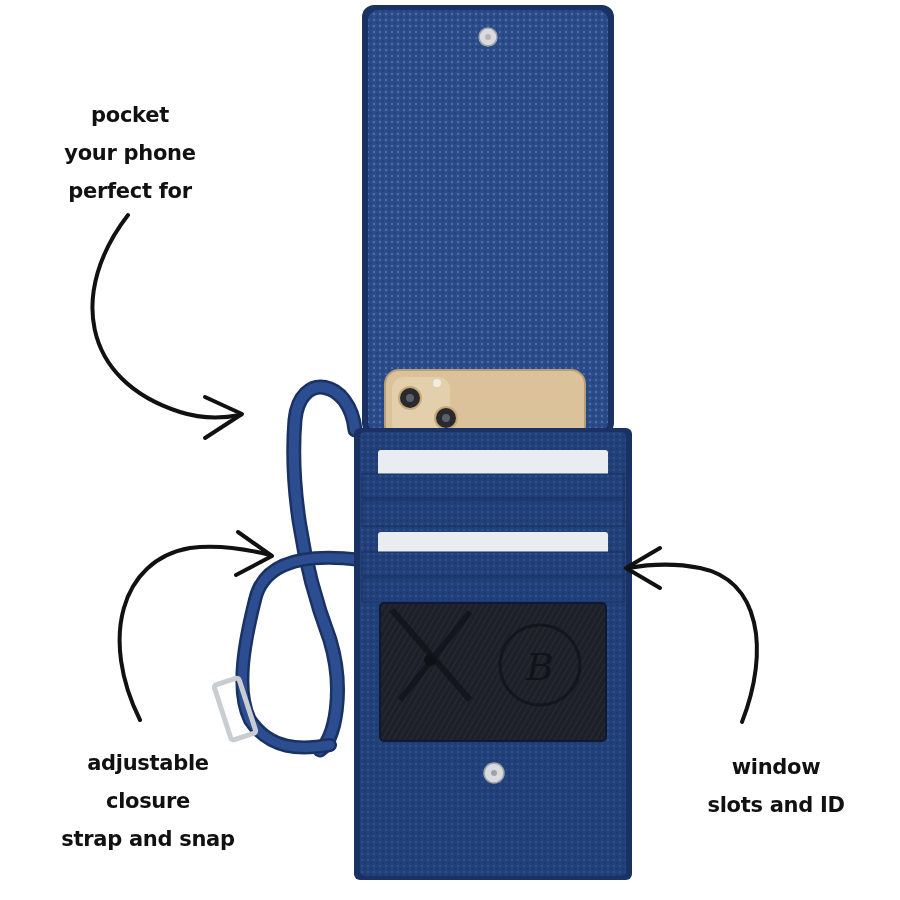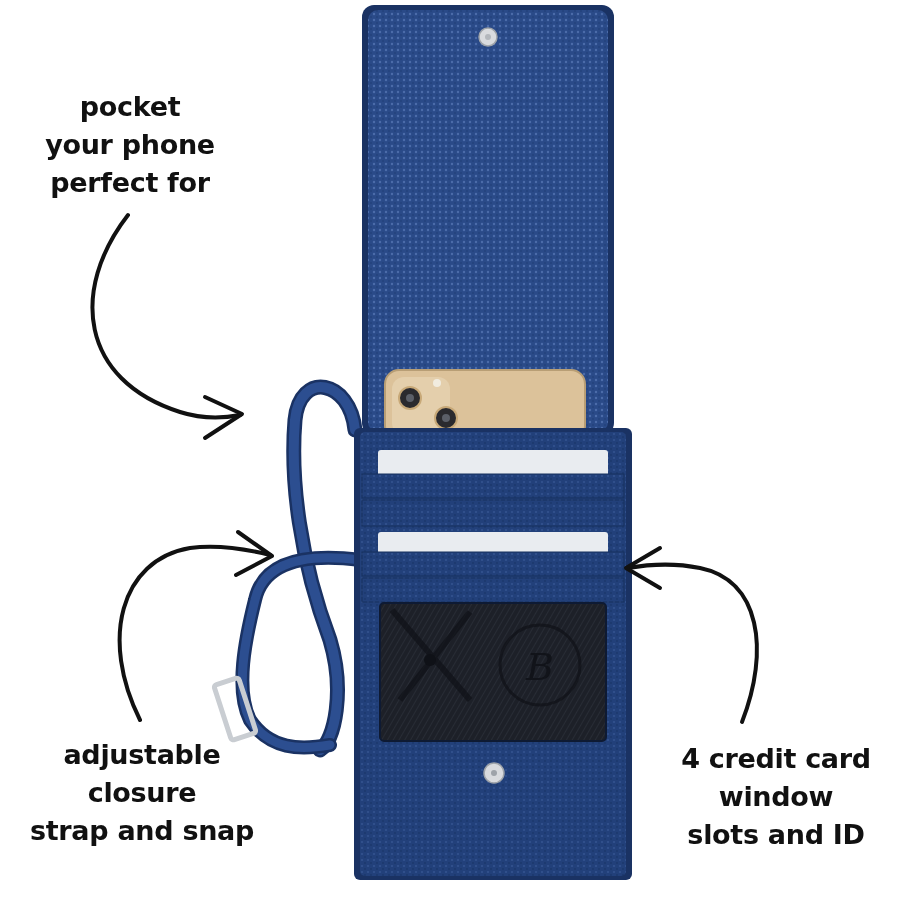--- a/index.html
+++ b/index.html
@@ -1,17 +1,17 @@
 <!DOCTYPE html>
 <html><head>
 <meta charset="utf-8">
 <style>
   html, body { margin:0; padding:0; background:#ffffff; }
   body { width:900px; height:900px; position:relative; overflow:hidden; font-family:"DejaVu Sans", sans-serif; }
-  .callout { position:absolute; text-align:center; font-weight:bold; color:#111; font-size:27px; line-height:38px; letter-spacing:-0.3px; }
+  .callout { position:absolute; text-align:center; font-weight:bold; color:#111; font-size:21px; line-height:38px; letter-spacing:-0.3px;margin-top:8px; }
   .callout span { display:block; }
   svg.overlay { position:absolute; left:0; top:0; }
 </style>
 </head>
 <body>
 
 <svg class="overlay" width="900" height="900" viewBox="0 0 900 900">
   <defs>
     <pattern id="pebble" width="6" height="6" patternUnits="userSpaceOnUse">
       <rect width="6" height="6" fill="#22407a"></rect>
@@ -84,23 +84,22 @@
     <path d="M660 548 L 626 568 L 660 588"></path>
   </g>
 </svg>
 
 <div class="callout" style="left:30px; top:88px; width:200px;">
   <span>pocket</span>
   <span>your phone</span>
   <span>perfect for</span>
 </div>
 
-<div class="callout" style="left:22px; top:736px; width:240px;">
+<div class="callout" style="left:28px; top:736px; width:240px;">
   <span>adjustable</span>
   <span>closure</span>
   <span>strap and snap</span>
 </div>
 
 <div class="callout" style="left:668px; top:740px; width:216px;">
-  <span>4 credit card</span>
   <span>window</span>
   <span>slots and ID</span>
 </div>
 
 </body></html>

